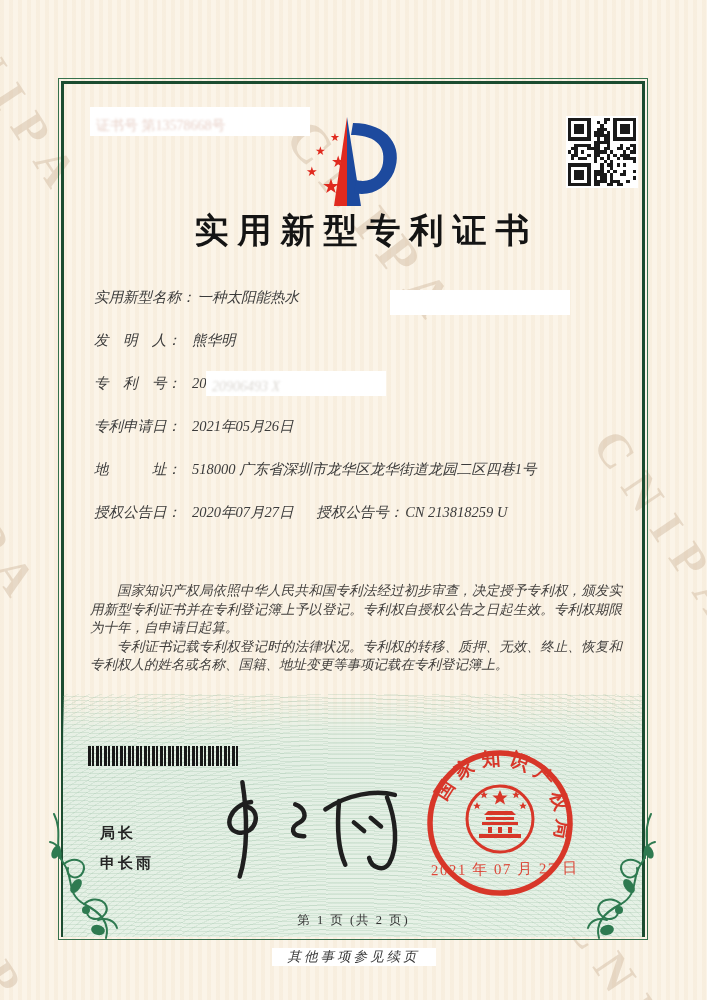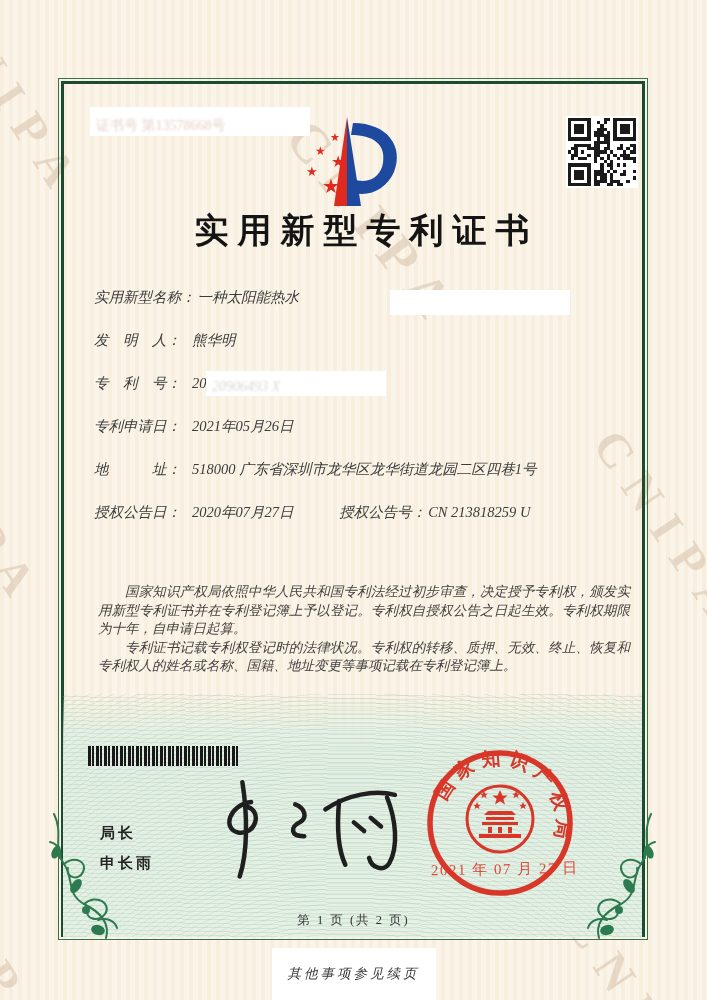--- a/index.html
+++ b/index.html
@@ -26,41 +26,41 @@
   .logo{position:absolute;left:290px;top:114px;width:130px;height:98px;}
   .logo .star{position:absolute;color:#e02a1f;line-height:1;font-family:"DejaVu Sans",sans-serif;}
   .qr{position:absolute;left:566px;top:116px;width:72px;height:72px;background:#fff;padding:2px;box-sizing:border-box;}
   .title{position:absolute;left:0;top:208px;width:100%;text-align:center;
     font-size:34px;font-weight:bold;letter-spacing:9px;color:#141414;padding-left:13px;}
   
   .fields{position:absolute;left:94px;top:288px;width:540px;font-size:14.5px;font-style:italic;}
   .frow{margin-bottom:24px;white-space:nowrap;}
   .flabel{display:inline-block;min-width:96px;}
   .fvalue{margin-left:2px;}
-  .pair2{margin-left:42px;}
+  .pair2{margin-left:19px;}
   
-  .body-text{position:absolute;left:98px;top:583px;width:532px;font-size:13.5px;
-    line-height:18.5px;font-style:italic;color:#43413f;text-align:justify;}
+  .body-text{position:absolute;left:90px;top:583px;width:532px;font-size:13.5px;
+    line-height:18.5px;font-style:italic;color:#43413f;text-align:justify;font-family:Liberation Mono, monospace;}
   .body-text p{margin:0;text-indent:2em;}
   
   .barcode{position:absolute;left:88px;top:746px;width:152px;height:20px;
     background:
      repeating-linear-gradient(90deg,#181818 0 2px,transparent 2px 4px),
      repeating-linear-gradient(90deg,#181818 0 3px,transparent 3px 8px);}
   .director{position:absolute;left:100px;top:824px;font-family:"Liberation Sans","DejaVu Sans",sans-serif;
     font-size:15px;color:#262626;letter-spacing:3px;font-weight:bold;}
   .director div{margin-bottom:11px;}
   .sig{position:absolute;left:208px;top:770px;transform:rotate(-2deg);}
   .seal{position:absolute;left:424px;top:747px;mix-blend-mode:multiply;opacity:.93;}
   .seal-date{position:absolute;left:431px;top:860px;font-size:15px;color:#dd3526;
     letter-spacing:1.5px;white-space:nowrap;transform:rotate(-1deg);opacity:.9;}
   .pageno{position:absolute;left:0;top:912px;width:100%;text-align:center;
     font-size:12.5px;letter-spacing:2px;color:#333;}
   .cont{position:absolute;left:50%;top:948px;transform:translateX(-50%);
-    background:#fff;padding:17px 16px;font-size:13.5px;font-style:italic;
+    background:#fff;padding:0 16px;font-size:13.5px;font-style:italic;
     letter-spacing:3px;color:#3a3a3a;white-space:nowrap;}
   .flourish{position:absolute;z-index:4;}
 </style>
 </head>
 <body>
 
 <div class="page">
 
   <div class="wm" style="left:-28px;top:-12px;transform:rotate(57deg);">CNIPA</div>
   <div class="wm" style="left:322px;top:108px;transform:rotate(52deg);font-size:54px;">CNIPA</div>

